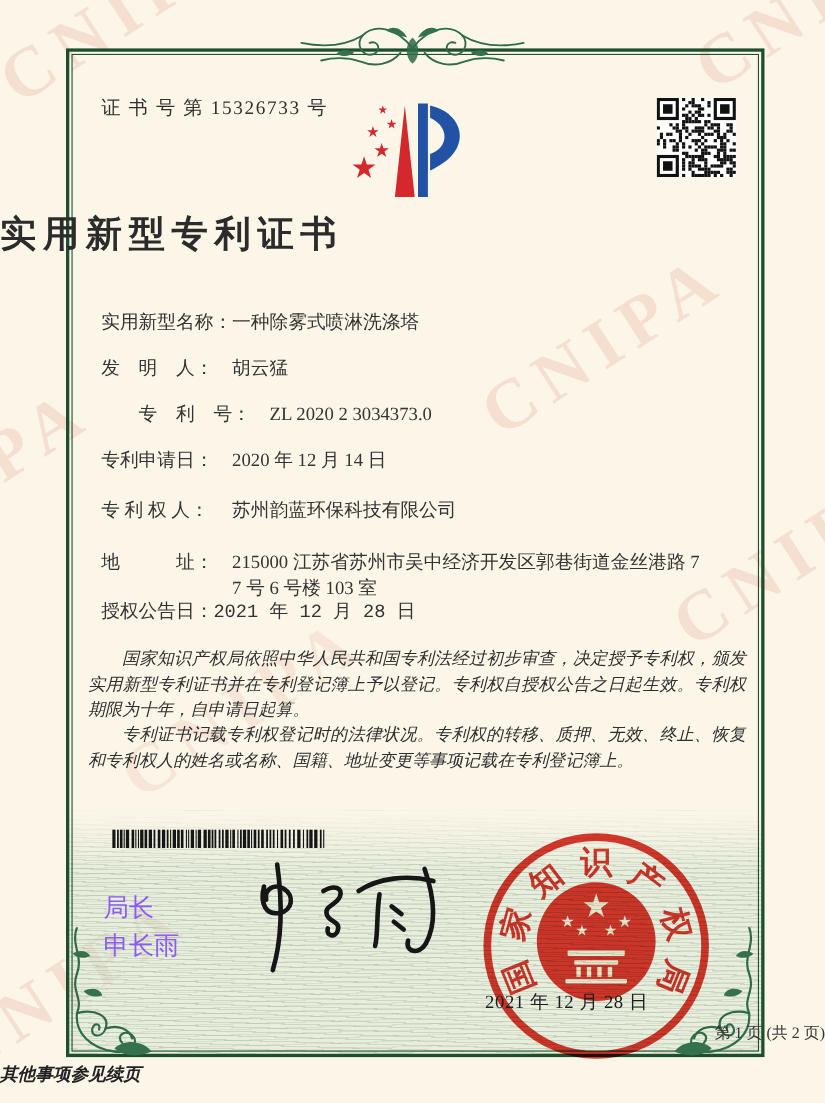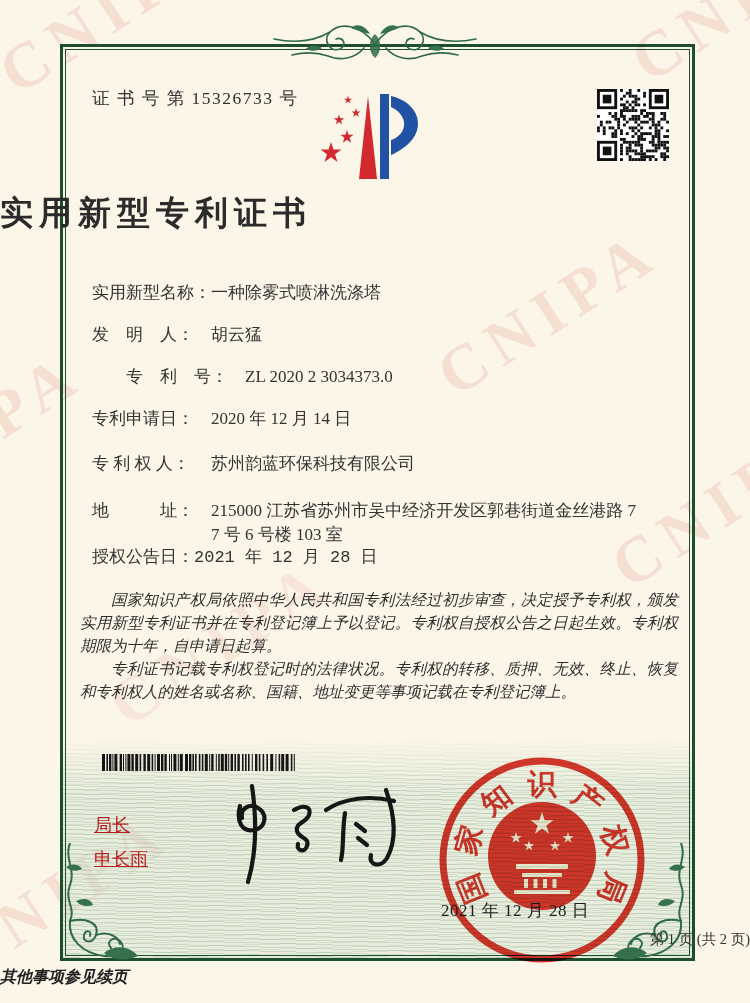--- a/index.html
+++ b/index.html
@@ -59,21 +59,21 @@
   .fvalue{display:inline-block; vertical-align:top; white-space:pre-line; max-width:462px;}
   .grant-right{position:absolute; left:310px; top:0;}
   
   .paras{position:absolute; left:80px; top:588px; width:598px; z-index:4;
     font-size:15.5px; line-height:23px; font-style:italic; color:#2e2e2e;}
   .paras p{margin:0; text-indent:2em; text-align:justify;}
   
   .barcode{position:absolute; left:102px; top:754px; z-index:4;}
   
   .signer{position:absolute; left:94px; top:808px; z-index:4;
-    font-family:"Liberation Sans", sans-serif; font-size:18px; line-height:34px; color:#b91c1c;text-decoration:underline;}
+    font-family:"Liberation Sans", sans-serif; font-size:23px; line-height:34px; color:#8b5cf6;}
   .sig{position:absolute; left:198px; top:780px; width:225px; height:108px; z-index:4;}
   
   .seal{position:absolute; left:434px; top:752px; width:216px; height:216px; z-index:5;
     mix-blend-mode:multiply; opacity:0.95;}
   .seal-char{font-size:29px; font-weight:700; fill:var(--seal-red,#dd2f23); font-family:"Liberation Serif",serif;}
   .seal-date{position:absolute; left:441px; top:899px; z-index:6; font-size:17px; letter-spacing:0.5px; color:#1c1c1c;}
   
   .pfooter{position:absolute; left:0; right:0; top:930px; text-align:right; font-size:14.5px; z-index:4; color:#333;}
   .note{position:absolute; left:0; right:0; top:967px; z-index:4;
     font-size:16px; font-weight:700; font-style:italic; color:#222;}

